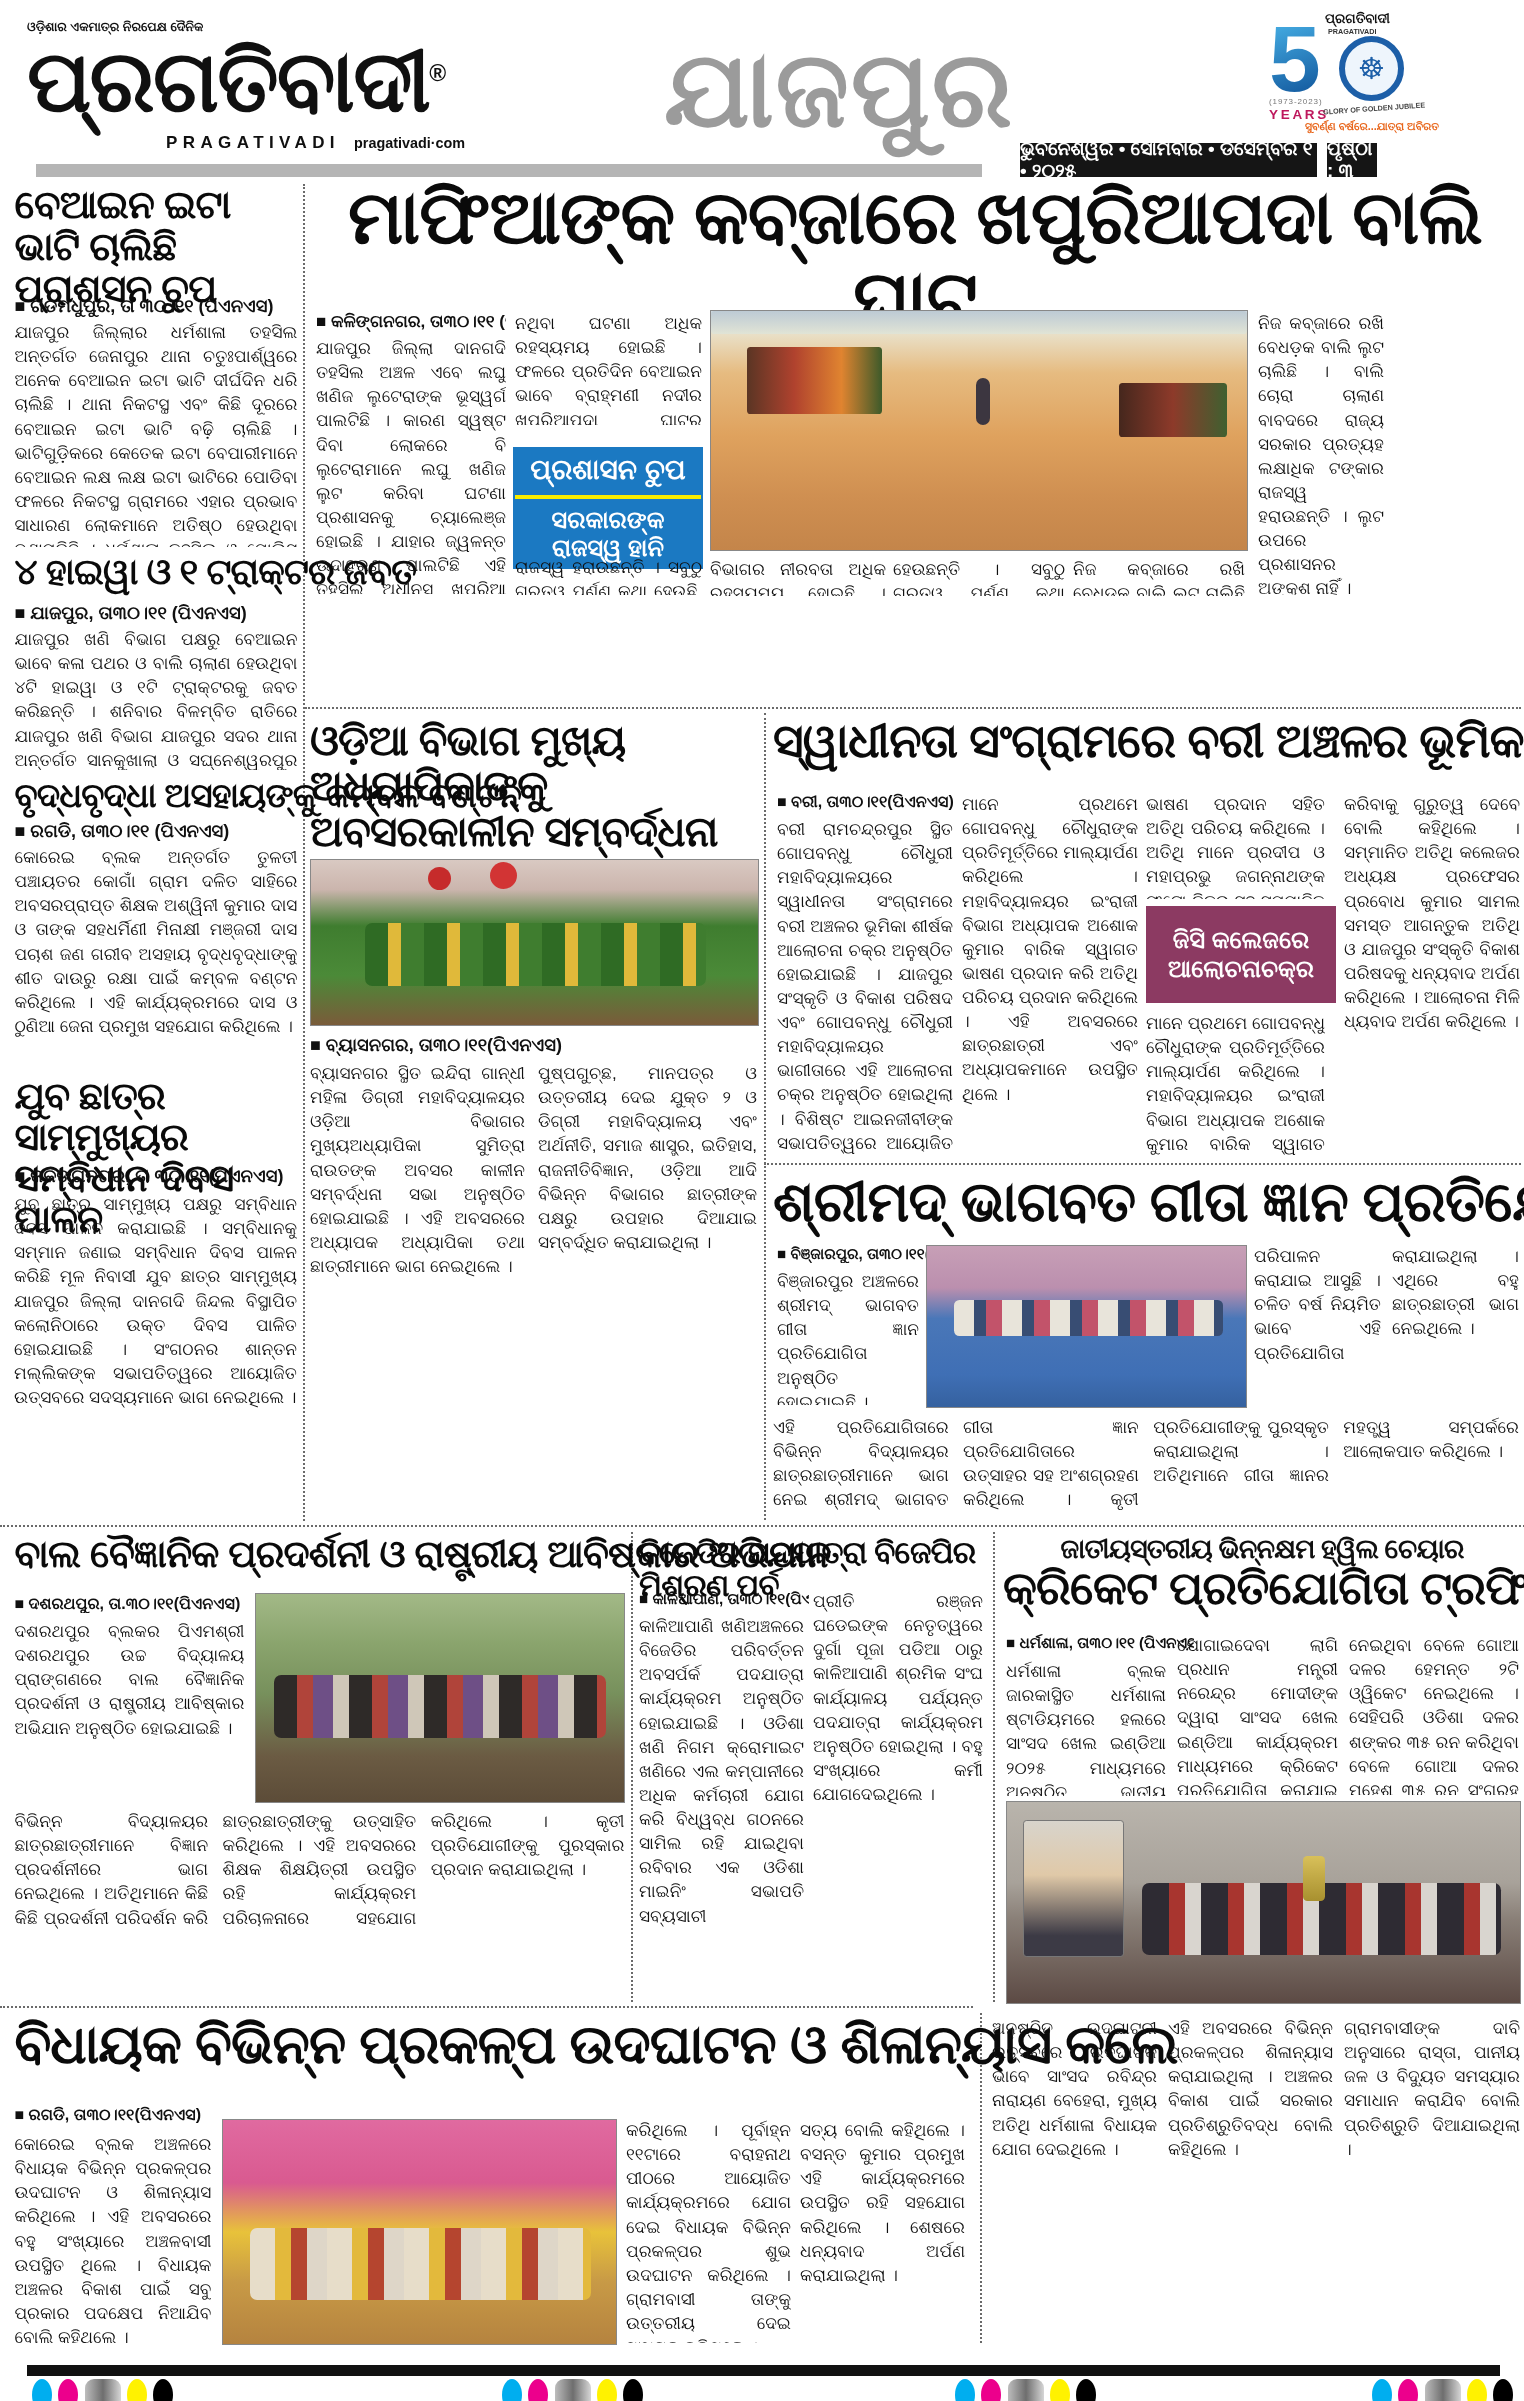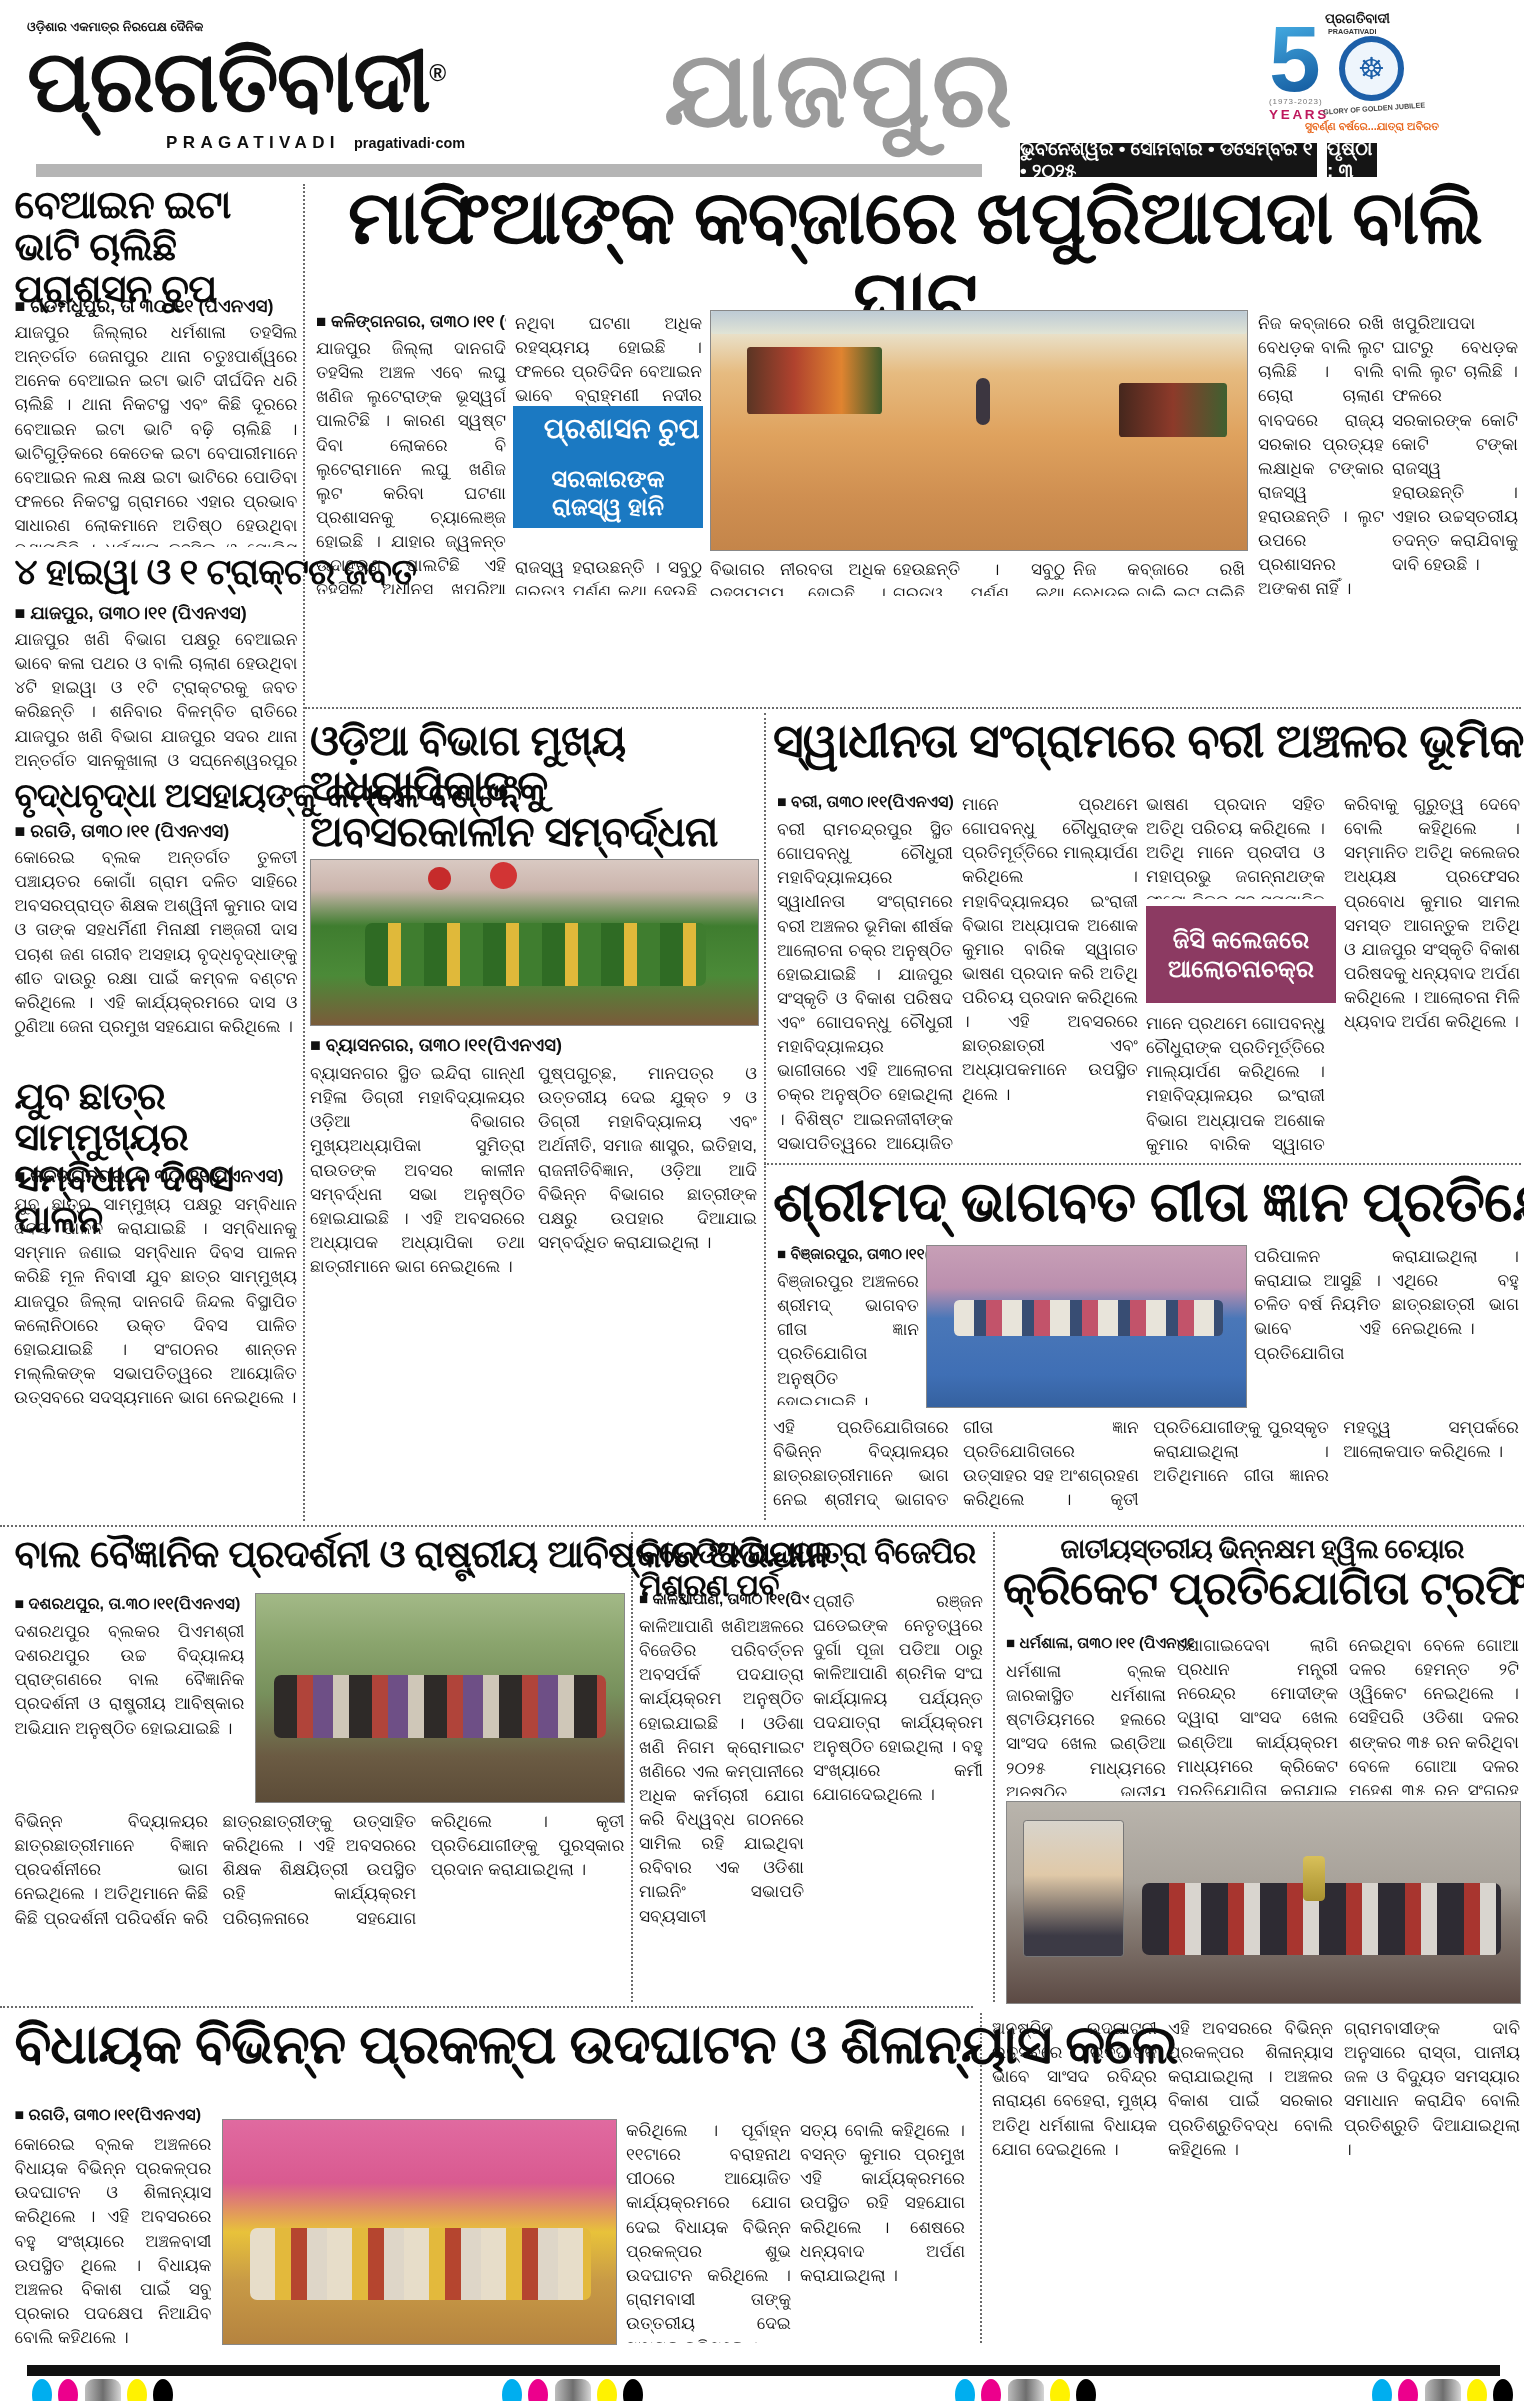--- a/index.html
+++ b/index.html
@@ -86,40 +86,39 @@
   <div class="abs hl" style="left:14.4px;top:1076px;width:283px;font-size:38px;">ଯୁବ ଛାତ୍ର ସାମ୍ମୁଖ୍ୟର ସମ୍ବିଧାନ ଦିବସ ପାଳନ</div>
   <div class="abs byline" style="left:14.4px;top:1166px;width:283px;">■ କଳିଙ୍ଗନଗର, ତା ୩୦।୧୧(ପିଏନଏସ)</div>
   <div class="abs body-col" style="left:14px;top:1193px;width:283px;height:323px;">ଯୁବ ଛାତ୍ର ସାମ୍ମୁଖ୍ୟ ପକ୍ଷରୁ ସମ୍ବିଧାନ ଦିବସ ପାଳନ କରାଯାଇଛି । ସମ୍ବିଧାନକୁ ସମ୍ମାନ ଜଣାଇ ସମ୍ବିଧାନ ଦିବସ ପାଳନ କରିଛି ମୂଳ ନିବାସୀ ଯୁବ ଛାତ୍ର ସାମ୍ମୁଖ୍ୟ ଯାଜପୁର ଜିଲ୍ଲା ଦାନଗଦି ଜିନ୍ଦଲ ବିସ୍ଥାପିତ କଲୋନିଠାରେ ଉକ୍ତ ଦିବସ ପାଳିତ ହୋଇଯାଇଛି । ସଂଗଠନର ଶାନ୍ତନ ମଲ୍ଲିକଙ୍କ ସଭାପତିତ୍ୱରେ ଆୟୋଜିତ ଉତ୍ସବରେ ସଦସ୍ୟମାନେ ଭାଗ ନେଇଥିଲେ ।</div>
 
   <div class="abs hl" style="left:314px;top:178px;width:1202px;font-size:74px;text-align:center;">ମାଫିଆଙ୍କ କବ୍‌ଜାରେ ଖପୁରିଆପଦା ବାଲି ଘାଟ</div>
 
   <div class="abs byline" style="left:316px;top:312px;width:190px;font-size:17px;">■ କଳିଙ୍ଗନଗର, ତା୩୦।୧୧ (ପିଏନଏସ)</div>
   <div class="abs body-col" style="left:316px;top:337px;width:190px;height:257px;">ଯାଜପୁର ଜିଲ୍ଲା ଦାନଗଦି ତହସିଲ ଅଞ୍ଚଳ ଏବେ ଲଘୁ ଖଣିଜ ଲୁଟେରାଙ୍କ ଭୂସ୍ୱର୍ଗ ପାଲଟିଛି । କାରଣ ସ୍ୱଷ୍ଟ ଦିବା ଲୋକରେ ବି ଲୁଟେରାମାନେ ଲଘୁ ଖଣିଜ ଲୁଟ କରିବା ଘଟଣା ପ୍ରଶାସନକୁ ଚ୍ୟାଲେଞ୍ଜ ହୋଇଛି । ଯାହାର ଜ୍ୱଳନ୍ତ ଉଦାହରଣ ପାଲଟିଛି ଏହି ତହସିଲ ଅଧୀନସ୍ଥ ଖପୁରିଆ ପଦା ବାଲିଘାଟ । ଲିଜ ନ ଥାଇ ଦୈନିକ ହଜାର ହଜାର ଟ୍ରିପ ଉକ୍ତ ବାଲିଘାଟରୁ କଳିଙ୍ଗନଗର ସମେତ ବିଭିନ୍ନ ଜିଲ୍ଲାକୁ ବାଲି ଚୋରା ଚାଲାଣ କରାଯାଉଛି । ଲୁଟ ଉପରେ ପ୍ରଶାସନର ଅଙ୍କୁଶ ନାହିଁ । ଫଳରେ ସରକାରଙ୍କ କୋଟି କୋଟି ଟଙ୍କା ରାଜସ୍ୱ ହରାଇଛନ୍ତି । ଅପରପକ୍ଷରେ</div>
 
   <div class="abs body-col" style="left:515px;top:312px;width:187px;height:113px;">ନଥିବା ଘଟଣା ଅଧିକ ରହସ୍ୟମୟ ହୋଇଛି । ଫଳରେ ପ୍ରତିଦିନ ବେଆଇନ ଭାବେ ବ୍ରାହ୍ମଣୀ ନଦୀର ଖପୁରିଆପଦା ଘାଟରୁ ବେଧଡ଼କ ବାଲି ଲୁଟ ଚାଲିଛି । ଅନ୍ୟପକ୍ଷରେ ବାଲି ଲୁଟ ବାବଦରେ ରାଜ୍ୟ ସରକାର ପ୍ରତ୍ୟହ ଲକ୍ଷାଧିକ ଟଙ୍କାର</div>
-  <div class="abs bluebox" style="left:513px;top:406px;width:190px;height:122px;align-items:flex-end;">
+  <div class="abs bluebox" style="left:513px;top:447px;width:190px;height:122px;">
     <div style="font-size:28px;padding:5.4px 3.6px 7.2px;">ପ୍ରଶାସନ ଚୁପ</div>
     <div style="height:4.5px;background:#f7ec00;margin:0 1.8px;"></div>
     <div style="font-size:24px;padding:7.2px 3.6px 5.4px;line-height:1.15;">ସରକାରଙ୍କ ରାଜସ୍ୱ ହାନି</div>
   </div>
   <div class="abs body-col" style="left:515px;top:556px;width:187px;height:39px;">ରାଜସ୍ୱ ହରାଉଛନ୍ତି । ସବୁଠୁ ଗୁରୁତ୍ୱ ପୂର୍ଣ୍ଣ କଥା ହେଉଛି, ମୋହନ ସରକାର ବାଲି</div>
 
   <div class="photo" style="left:710px;top:310px;width:536px;height:239px;border:0.9px solid #888;
        background:linear-gradient(180deg,#cdd8e0 0%,#e9dfc6 10%,#e6bb80 26%,#dfa25e 52%,#cf8f51 78%,#c4854a 100%);">
     <div class="blob" style="left:36px;top:36px;width:135px;height:67px;background:linear-gradient(90deg,#5a3524,#b0422e 35%,#e08430 70%,#3d5a2a);"></div>
     <div class="blob" style="left:408px;top:72px;width:108px;height:54px;background:linear-gradient(90deg,#45271d,#8d3a2a 50%,#3f6030);"></div>
     <div class="blob" style="left:265px;top:67px;width:14.4px;height:47px;border-radius:7.2px;background:#3c3640;"></div>
     <div class="blob" style="left:0px;top:0px;width:536px;height:23px;background:linear-gradient(180deg,#b9c7d2,#dfe5d9);opacity:.8;"></div>
   </div>
   <div class="abs body-col" style="left:710px;top:558px;width:176px;height:38px;">ବିଭାଗର ନୀରବତା ଅଧିକ ରହସ୍ୟମୟ ହୋଇଛି । ଫଳରେ ପ୍ରତିଦିନ ବେଆଇନ</div>
   <div class="abs body-col" style="left:893px;top:558px;width:172px;height:38px;">ହେଉଛନ୍ତି । ସବୁଠୁ ଗୁରୁତ୍ୱ ପୂର୍ଣ୍ଣ କଥା ହେଉଛି, ମୋହନ ସରକାର ବାଲି</div>
   <div class="abs body-col" style="left:1073px;top:558px;width:172px;height:38px;">ନିଜ କବ୍ଜାରେ ରଖି ବେଧଡ଼କ ବାଲି ଲୁଟ ଚାଲିଛି ।</div>
 
   <div class="abs body-col" style="left:1258px;top:312px;width:126px;height:283px;">ନିଜ କବ୍ଜାରେ ରଖି ବେଧଡ଼କ ବାଲି ଲୁଟ ଚାଲିଛି । ବାଲି ଚୋରା ଚାଲାଣ ବାବଦରେ ରାଜ୍ୟ ସରକାର ପ୍ରତ୍ୟହ ଲକ୍ଷାଧିକ ଟଙ୍କାର ରାଜସ୍ୱ ହରାଉଛନ୍ତି । ଲୁଟ ଉପରେ ପ୍ରଶାସନର ଅଙ୍କୁଶ ନାହିଁ ।</div>
-  <div class="abs body-col" style="left:1392px;top:312px;width:126px;height:283px;">ଖପୁରିଆପଦା ଘାଟରୁ ବେଧଡ଼କ ବାଲି ଲୁଟ ଚାଲିଛି । ଫଳରେ ସରକାରଙ୍କ କୋଟି କୋଟି ଟଙ୍କା ରାଜସ୍ୱ ହରାଉଛନ୍ତି । ଏହାର ଉଚ୍ଚସ୍ତରୀୟ ତଦନ୍ତ କରାଯିବାକୁ ଦାବି ହେଉଛି ।</div>
 
   <div class="abs hdots" style="left:305px;top:707px;width:1216px;"></div>
   <div class="abs vdots" style="left:764px;top:713px;height:807px;"></div>
 
   <div class="abs hl" style="left:310px;top:718px;width:449px;font-size:42px;">ଓଡ଼ିଆ ବିଭାଗ ମୁଖ୍ୟ ଅଧ୍ୟାପିକାଙ୍କୁ ଅବସରକାଳୀନ ସମ୍ବର୍ଦ୍ଧନା</div>
   <div class="photo" style="left:310px;top:859px;width:447px;height:165px;border:0.9px solid #888;
        background:linear-gradient(180deg,#d9c9c2 0%,#cbb5ad 18%,#3f7d2f 40%,#4b8a38 70%,#7a5b3a 100%);">
     <div class="blob" style="left:117px;top:7.2px;width:23px;height:23px;border-radius:50%;background:#c62b2b;"></div>
     <div class="blob" style="left:179px;top:1.8px;width:27px;height:27px;border-radius:50%;background:#d23434;"></div>
     <div class="blob" style="left:54px;top:63px;width:341px;height:63px;background:repeating-linear-gradient(90deg,#2f6b24 0 23px,#e0b93a 23px 36px,#3f7d2f 36px 59px);border-radius:7.2px;"></div>

